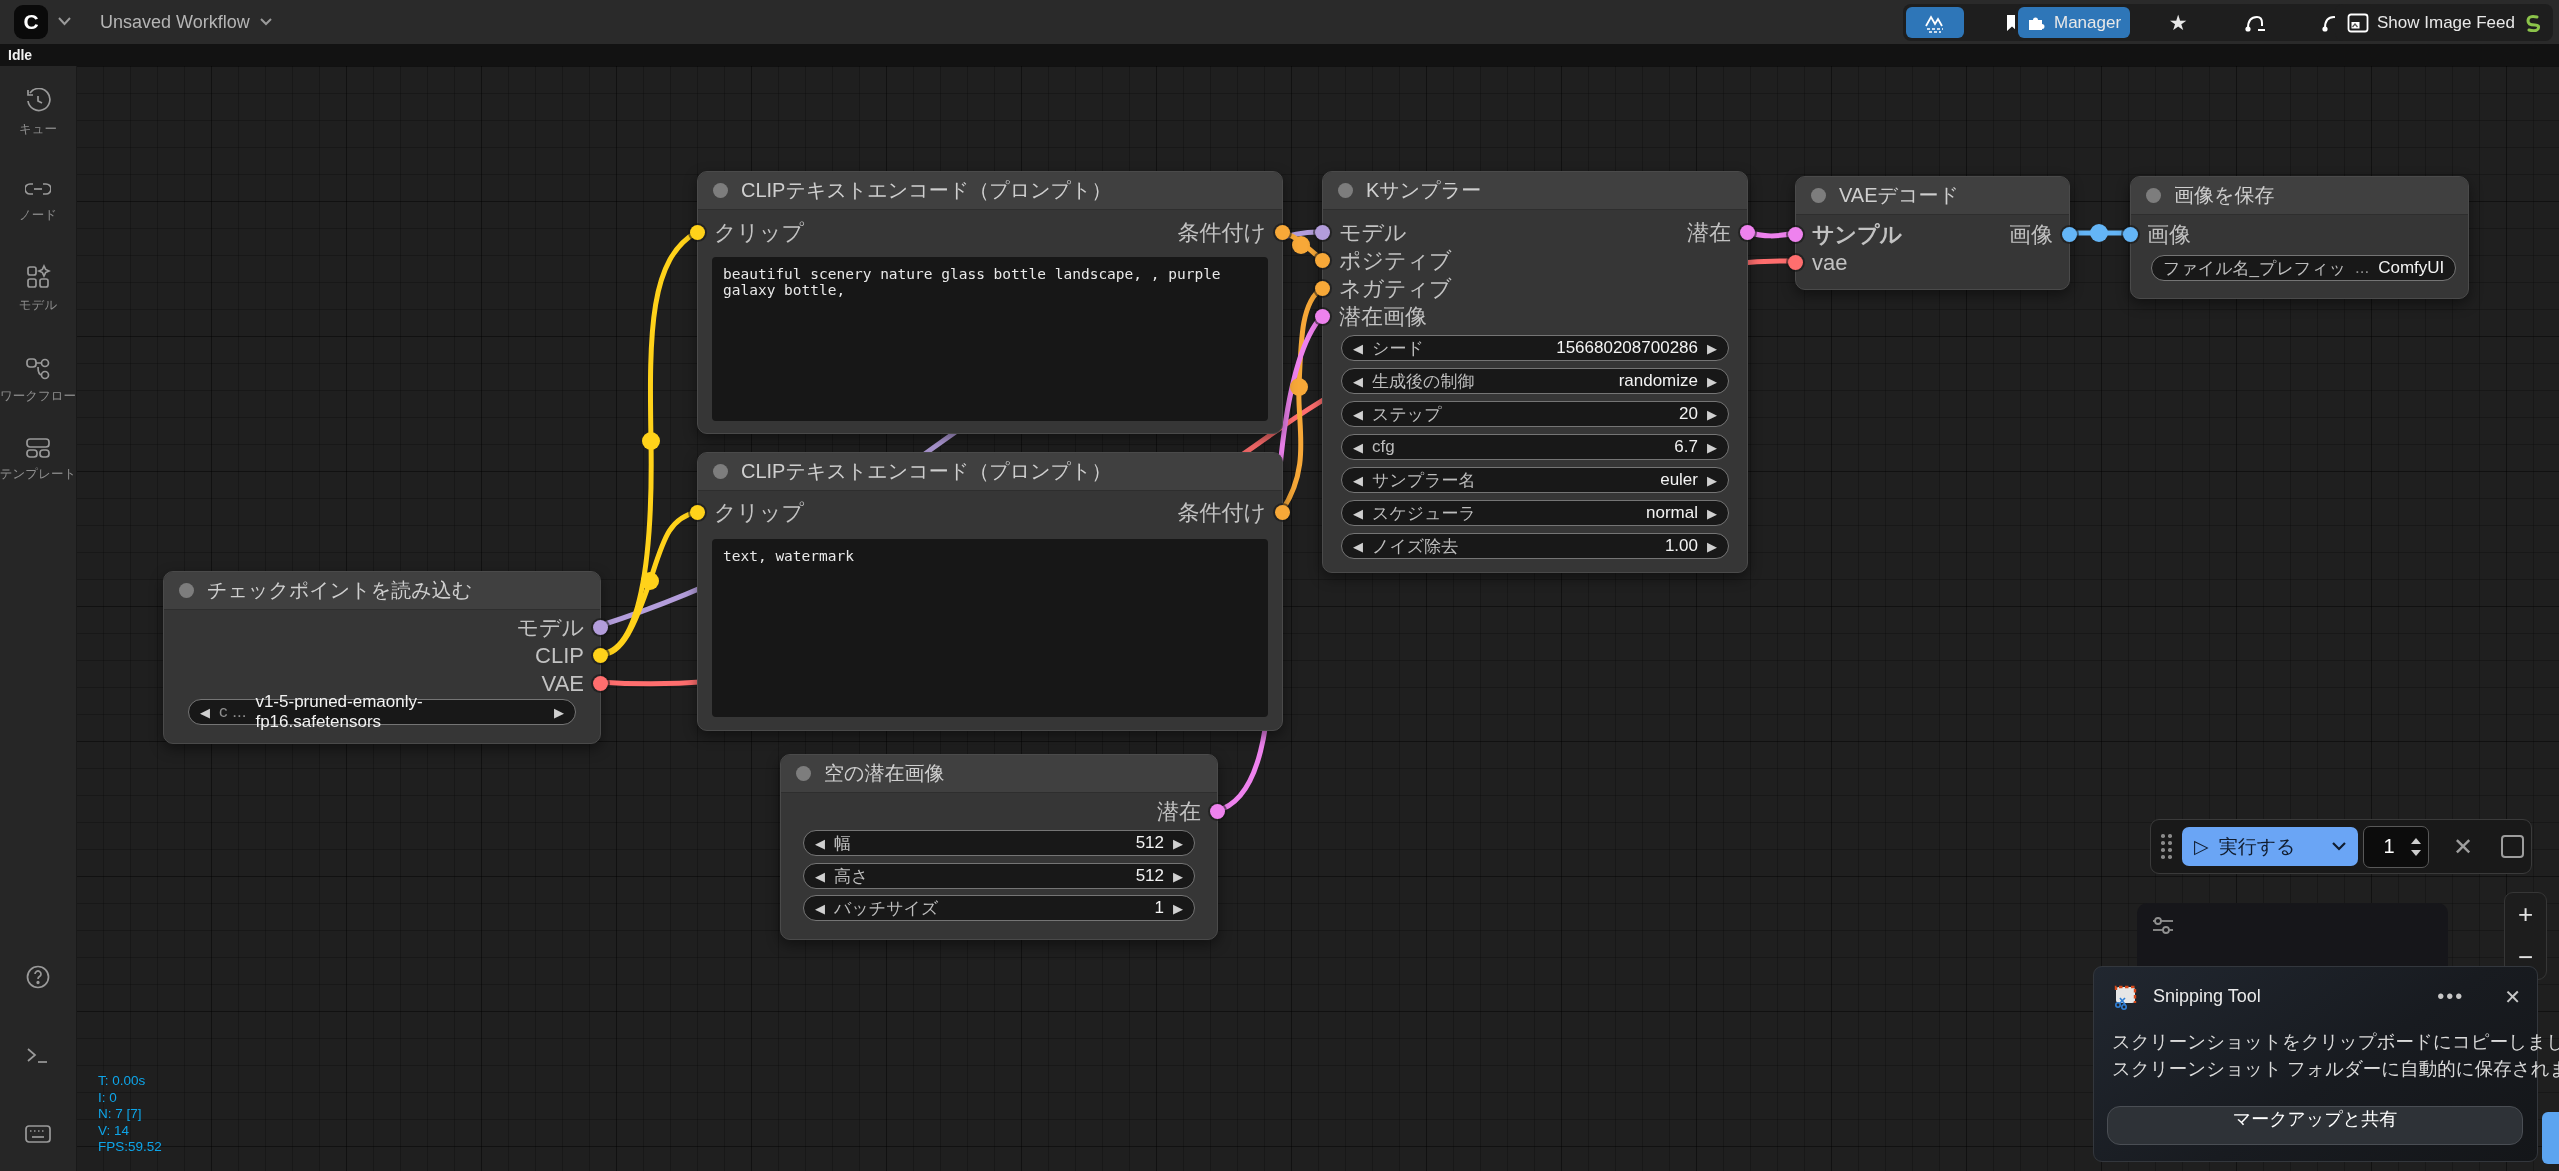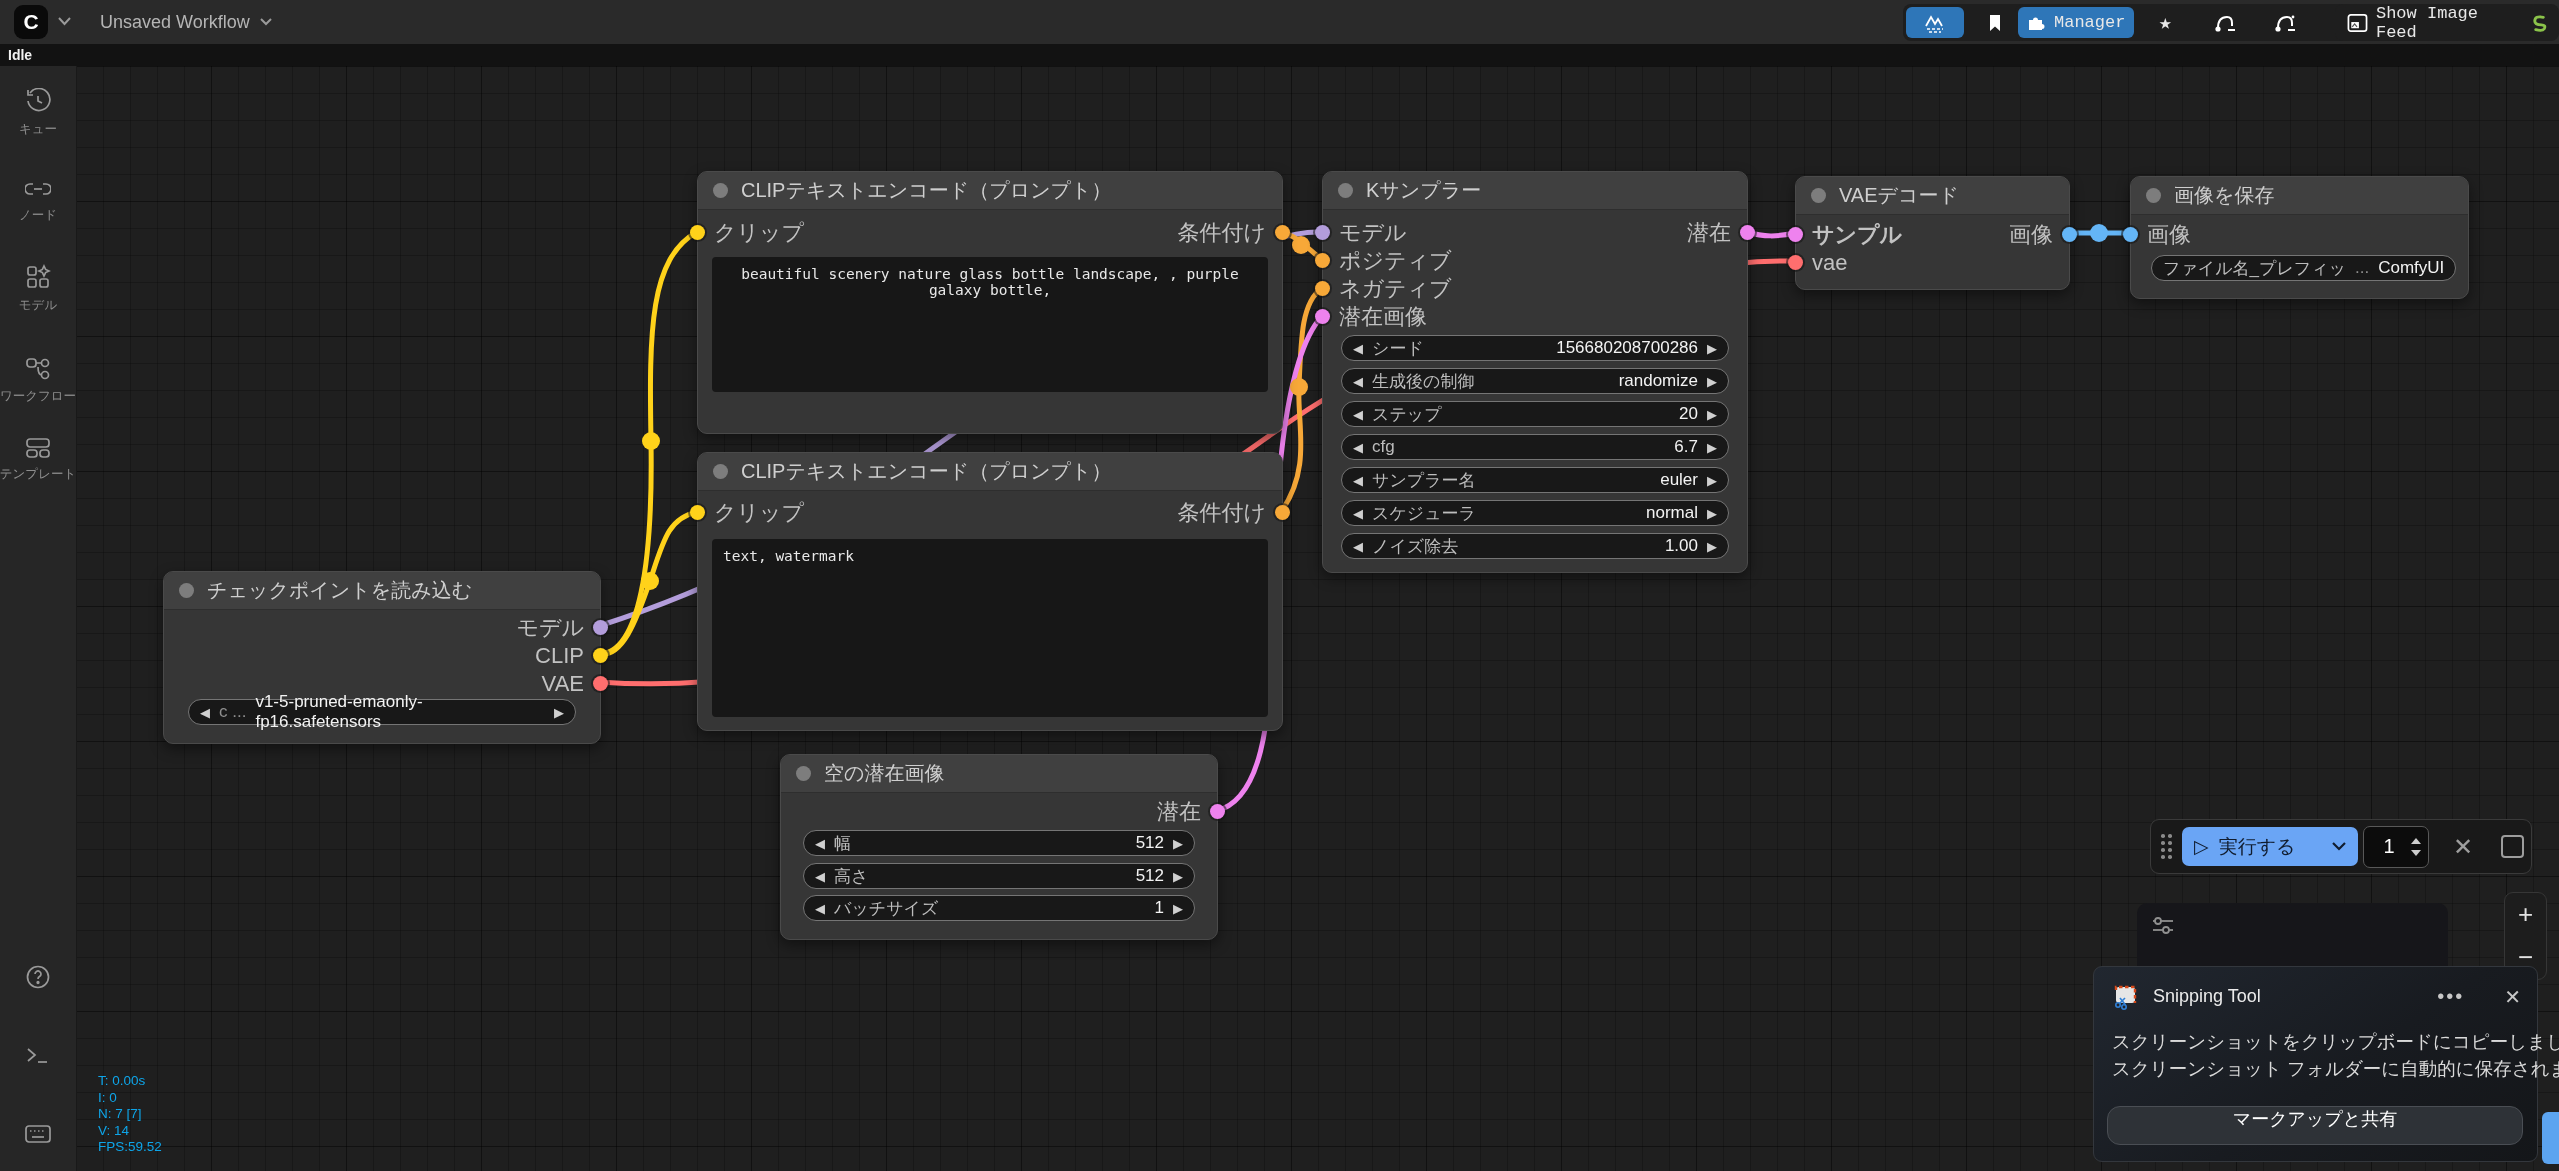--- a/index.html
+++ b/index.html
@@ -6,21 +6,21 @@
   body{font-family:"Liberation Sans","DejaVu Sans",sans-serif;-webkit-font-smoothing:antialiased;}
   #stage{position:relative;width:2559px;height:1171px;overflow:hidden;background:#1f1f1f;}
 
   
   #topbar{position:absolute;left:0;top:0;width:2559px;height:44px;background:#2a2a2a;z-index:6;}
   #logo{position:absolute;left:14px;top:5px;width:34px;height:34px;background:#0a0a0a;border-radius:9px;
         display:flex;align-items:center;justify-content:center;color:#fff;font-weight:bold;font-size:21px;}
   .chev{stroke:#9a9a9a;stroke-width:2;fill:none;}
   #logo-chevron{position:absolute;left:58px;top:17px;}
   #wf-name{position:absolute;left:100px;top:0;height:44px;display:flex;align-items:center;gap:10px;color:#b5b5b5;font-size:18px;}
-  .hgroup{position:absolute;top:4px;height:37px;background:#1e1e1e;border-radius:8px;display:flex;align-items:center;padding:0 3px;gap:2px;z-index:6;font-family:Liberation Mono, monospace;}
+  .hgroup{position:absolute;top:4px;height:37px;background:#1e1e1e;border-radius:8px;display:flex;align-items:center;padding:0 3px;gap:19px;z-index:6;}
   .hbtn{height:31px;min-width:40px;border-radius:6px;display:flex;align-items:center;justify-content:center;gap:8px;color:#e8e8e8;font-size:17px;padding:0 9px;}
   .hbtn.blue{background:#2e76b8;}
   .icon{display:inline-flex;align-items:center;justify-content:center;}
   #statusbar{position:absolute;left:0;top:44px;width:2559px;height:22px;background:#121212;z-index:6;
              display:flex;align-items:center;}
   #statusbar span{color:#f2f2f2;font-size:14px;font-weight:bold;margin-left:8px;}
 
   
   #sidebar{position:absolute;left:0;top:66px;width:76px;bottom:0;background:#262626;border-right:1px solid #191919;z-index:5;}
   .side-item{position:absolute;left:0;width:76px;display:flex;flex-direction:column;align-items:center;gap:7px;color:#8d8d8d;}
@@ -296,21 +296,21 @@
       <span class="ntitle">CLIPテキストエンコード（プロンプト）</span>
     </div>
     <div class="slot in" style="top:49px;">
         <span>クリップ</span>
       </div>
     <div class="slot out" style="top:49px;">
         <span>条件付け</span>
       </div>
     <span class="port in d-clip" style="top:53px;"></span>
     <span class="port out d-cond" style="top:53px;"></span>
-    <div class="prompt-box" style="top:85px;height:135px;text-align:center;">beautiful scenery nature glass bottle landscape, , purple galaxy bottle,</div>
+    <div class="prompt-box" style="top:85px;height:164px;">beautiful scenery nature glass bottle landscape, , purple galaxy bottle,</div>
   </div>
 
   <div class="node" style="left:697px;top:452px;width:584px;height:277px;">
     <div class="nhead">
       <span class="cdot"></span>
       <span class="ntitle">CLIPテキストエンコード（プロンプト）</span>
     </div>
     <div class="slot in" style="top:48px;">
         <span>クリップ</span>
       </div>

